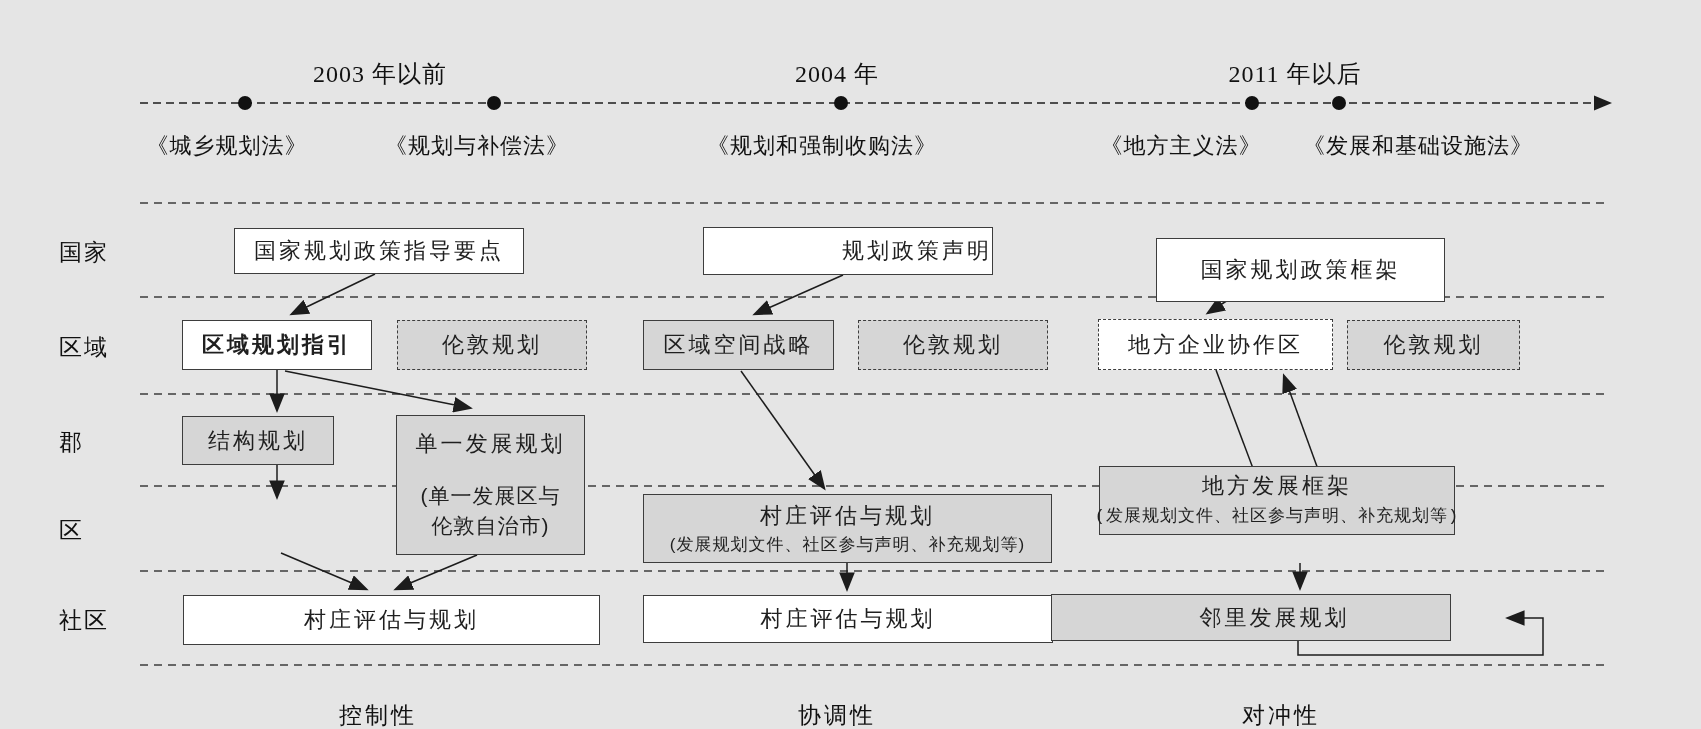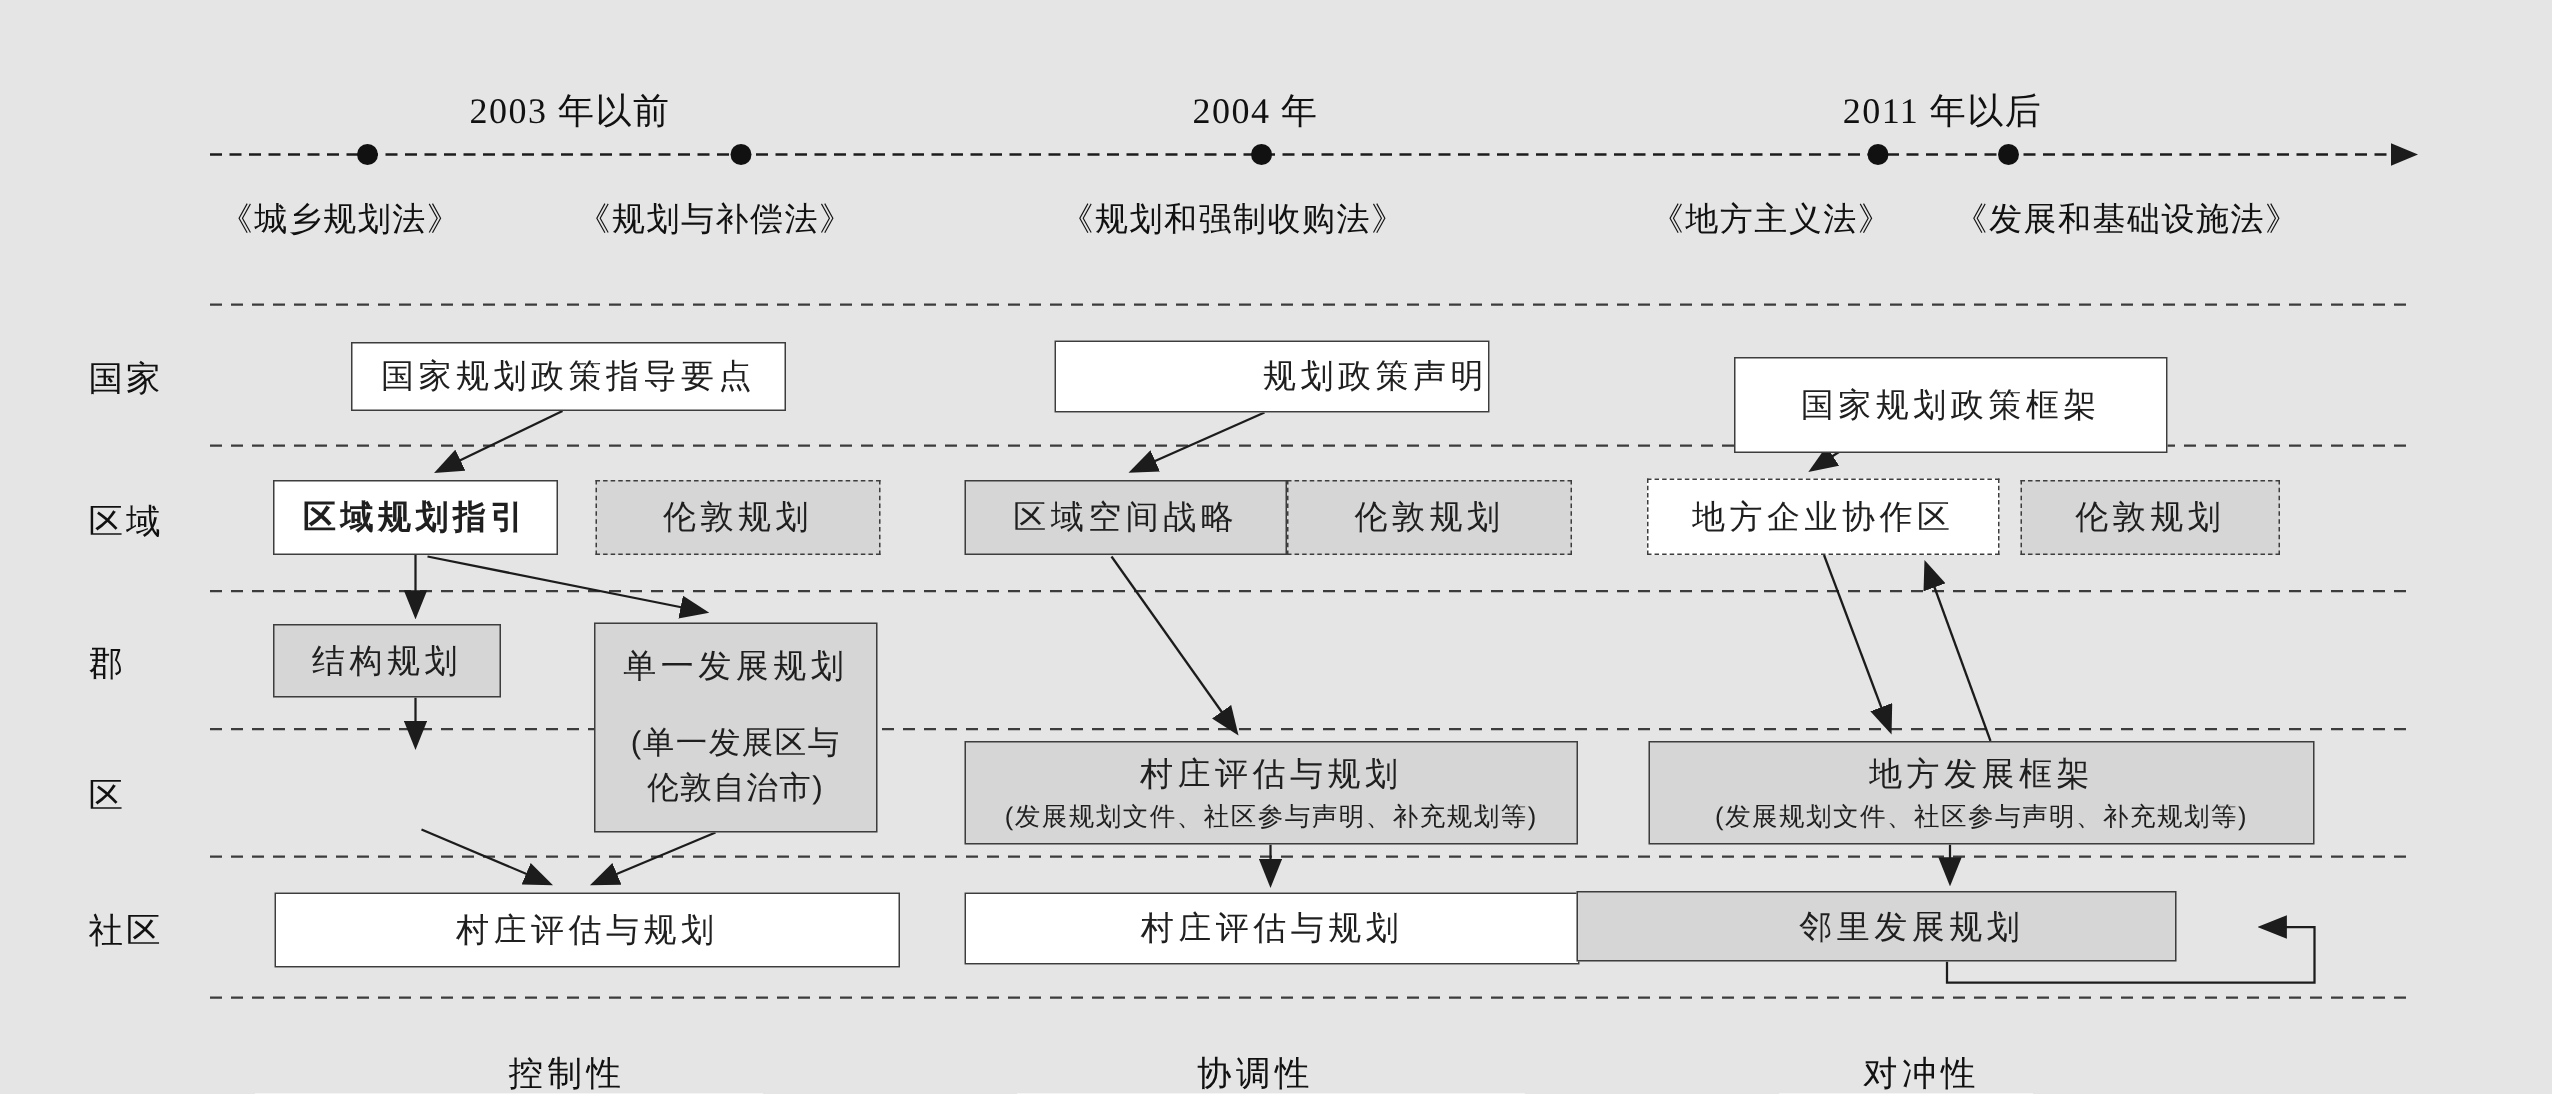--- a/index.html
+++ b/index.html
@@ -112,21 +112,21 @@
     <span class="udp-sub">(单一发展区与</span>
     <span class="udp-sub">伦敦自治市)</span>
   </div>
   <div class="box" style="left:183px; top:595px; width:417px; height:50px;">
     <span>村庄评估与规划</span>
   </div>
 
   <div class="box" style="left:703px; top:227px; width:290px; height:48px;align-items:flex-end;">
     <span>规划政策声明</span>
   </div>
-  <div class="box gray" style="left:643px; top:320px; width:215px; height:50px;">
+  <div class="box gray" style="left:643px; top:320px; width:191px; height:50px;">
     <span>区域空间战略</span>
   </div>
   <div class="box gray dashed" style="left:858px; top:320px; width:190px; height:50px;">
     <span>伦敦规划</span>
   </div>
   <div class="box gray" style="left:643px; top:494px; width:409px; height:69px;">
     <span>村庄评估与规划</span>
     <span class="sub">(发展规划文件、社区参与声明、补充规划等)</span>
   </div>
   <div class="box" style="left:643px; top:595px; width:410px; height:48px;">
@@ -135,21 +135,21 @@
 
   <div class="box" style="left:1156px; top:227px; width:289px; height:64px;margin-top:11px;">
     <span>国家规划政策框架</span>
   </div>
   <div class="box dashed" style="left:1098px; top:319px; width:235px; height:51px;">
     <span>地方企业协作区</span>
   </div>
   <div class="box gray dashed" style="left:1347px; top:320px; width:173px; height:50px;">
     <span>伦敦规划</span>
   </div>
-  <div class="box gray" style="left:1099px; top:494px; width:444px; height:69px;">
+  <div class="box gray" style="left:1099px; top:466px; width:356px; height:69px;font-family:Liberation Mono, monospace;">
     <span>地方发展框架</span>
     <span class="sub">(发展规划文件、社区参与声明、补充规划等)</span>
   </div>
   <div class="box gray" style="left:1051px; top:594px; width:400px; height:47px;padding-left:47px;">
     <span>邻里发展规划</span>
   </div>
 
   <div class="lbl center botlbl" style="left:378px; top:700px;">控制性</div>
   <div class="lbl center botlbl" style="left:837px; top:700px;">协调性</div>
   <div class="lbl center botlbl" style="left:1281px; top:700px;">对冲性</div>

